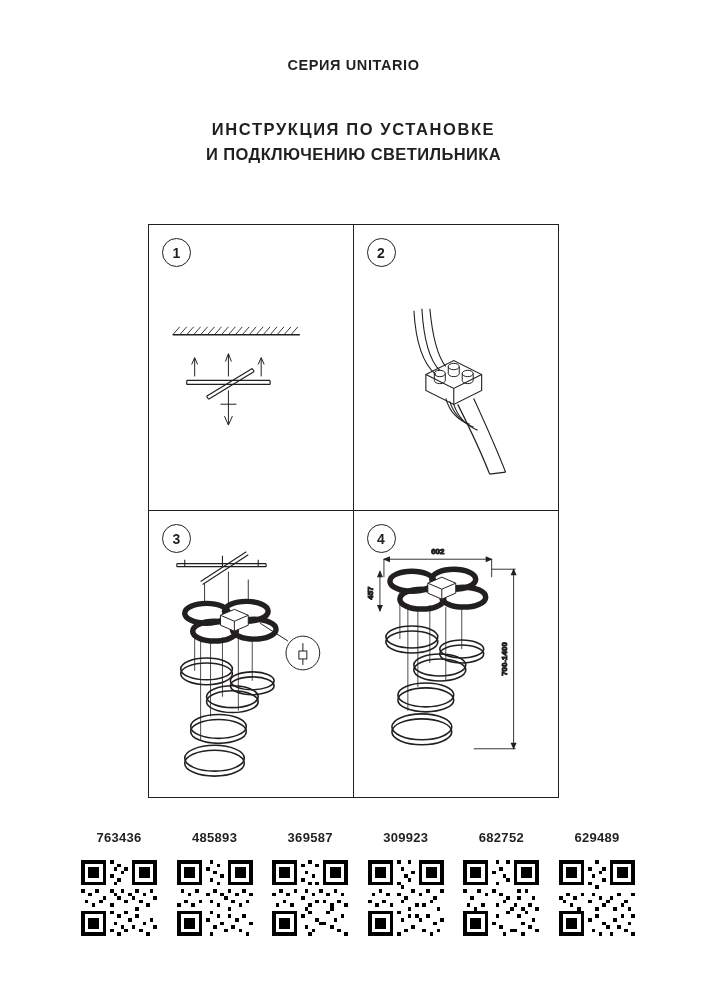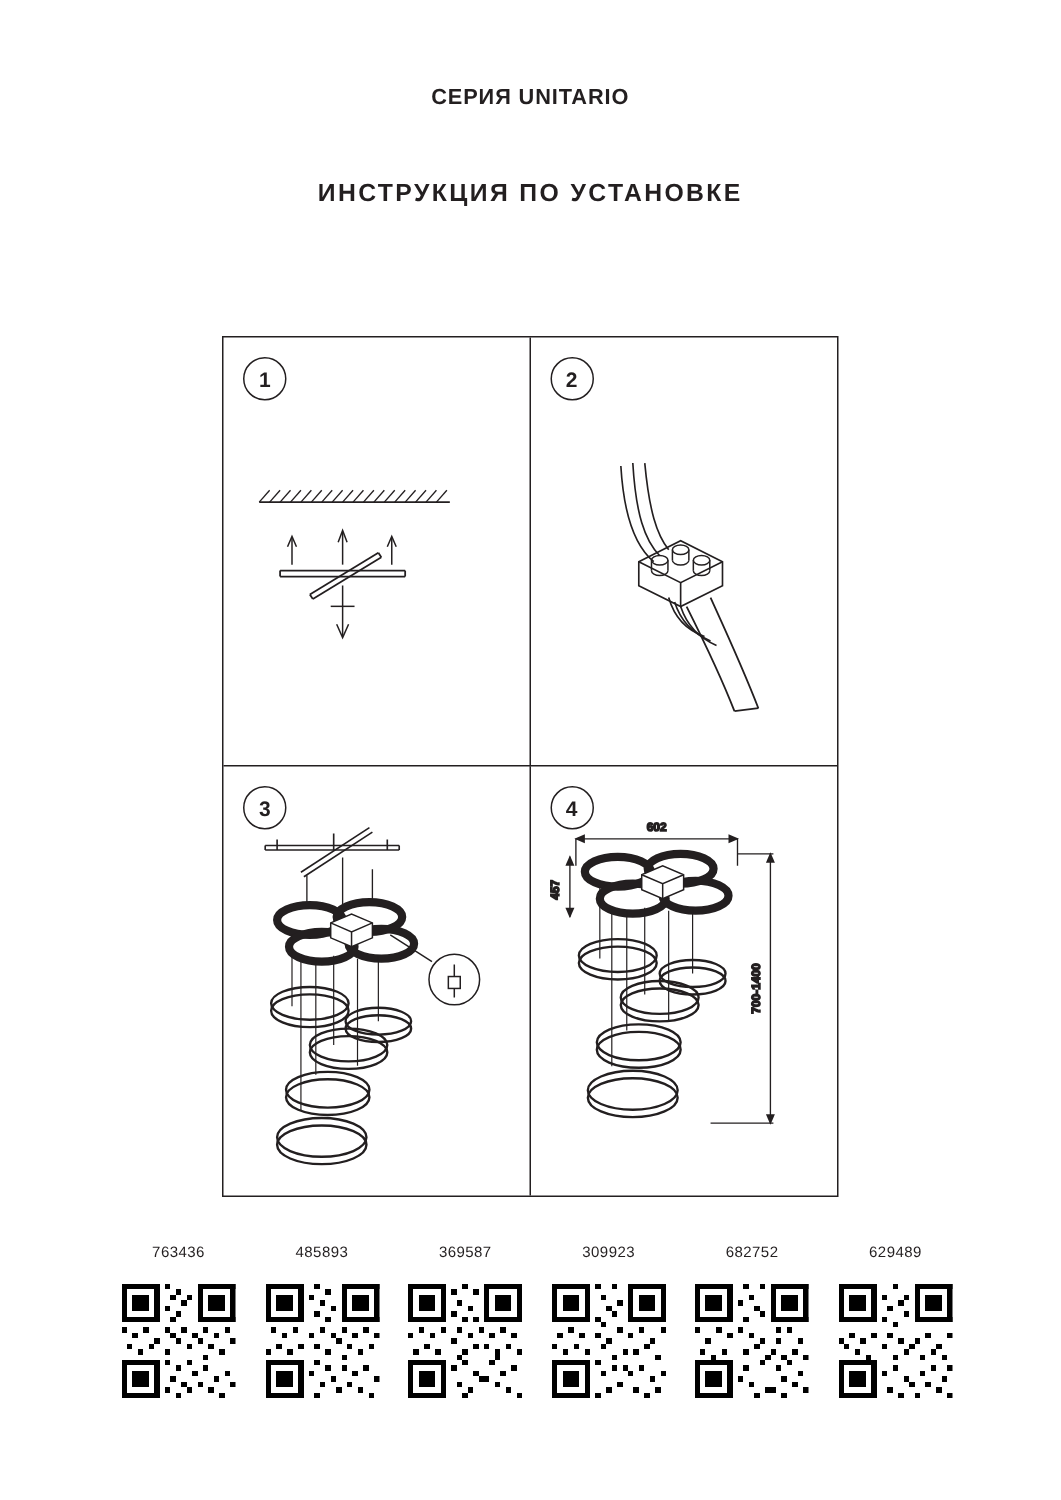--- a/index.html
+++ b/index.html
@@ -102,22 +102,22 @@
     top: 830px;
     width: 560px;
     display: flex;
     justify-content: space-between;
   }
   .qr-item {
     width: 82px;
     text-align: center;
   }
   .qr-code {
-    font-size: 10px;
-    font-weight: normal;
+    font-size: 13px;
+    font-weight: bold;
     letter-spacing: 0.3px;
     margin-bottom: 15px;
   }
   .qr-img {
     width: 76px;
     height: 76px;
     margin: 0 auto;
     image-rendering: pixelated;
   }
   .dim-label {
@@ -128,20 +128,21 @@
 </style>
 </head>
 <body>
 
 <div class="page">
 
   <div class="header">
     <div class="series-line">СЕРИЯ UNITARIO</div>
     <div class="title">
       <div class="l1">ИНСТРУКЦИЯ  ПО  УСТАНОВКЕ</div>
+      <div>И ПОДКЛЮЧЕНИЮ СВЕТИЛЬНИКА</div>
     </div>
   </div>
 
   <div class="grid">
 
     <div class="cell br bb">
       <div class="step-num">1</div>
       <div class="art">
         <svg viewBox="0 0 205 286" xmlns="http://www.w3.org/2000/svg">
           <g stroke="#231f20" fill="none" stroke-width="1.1">

